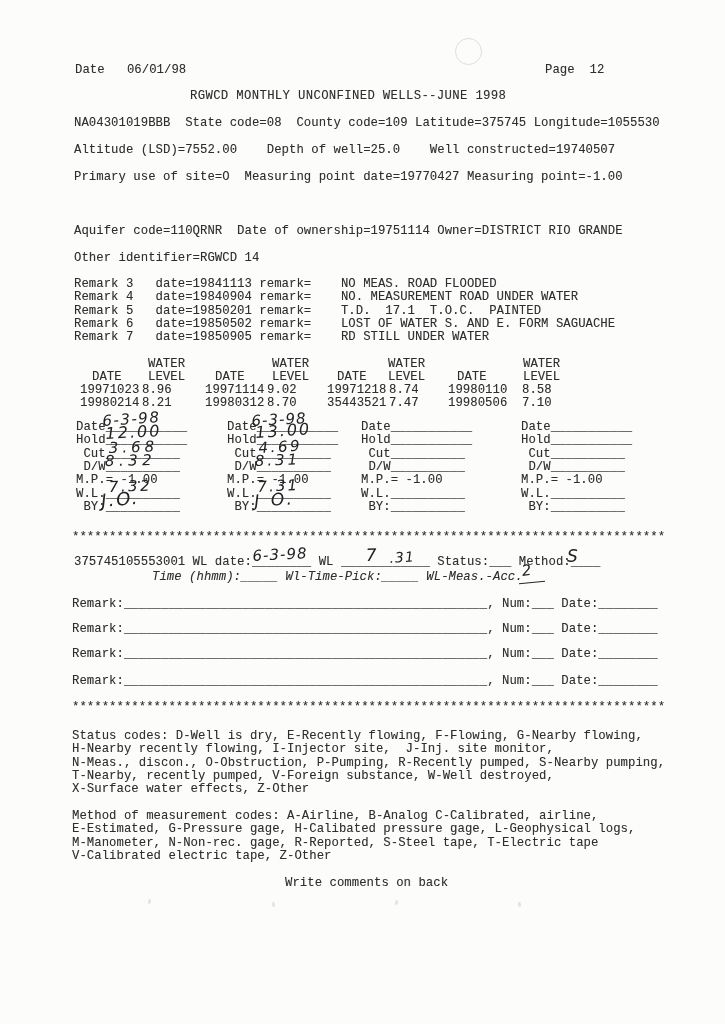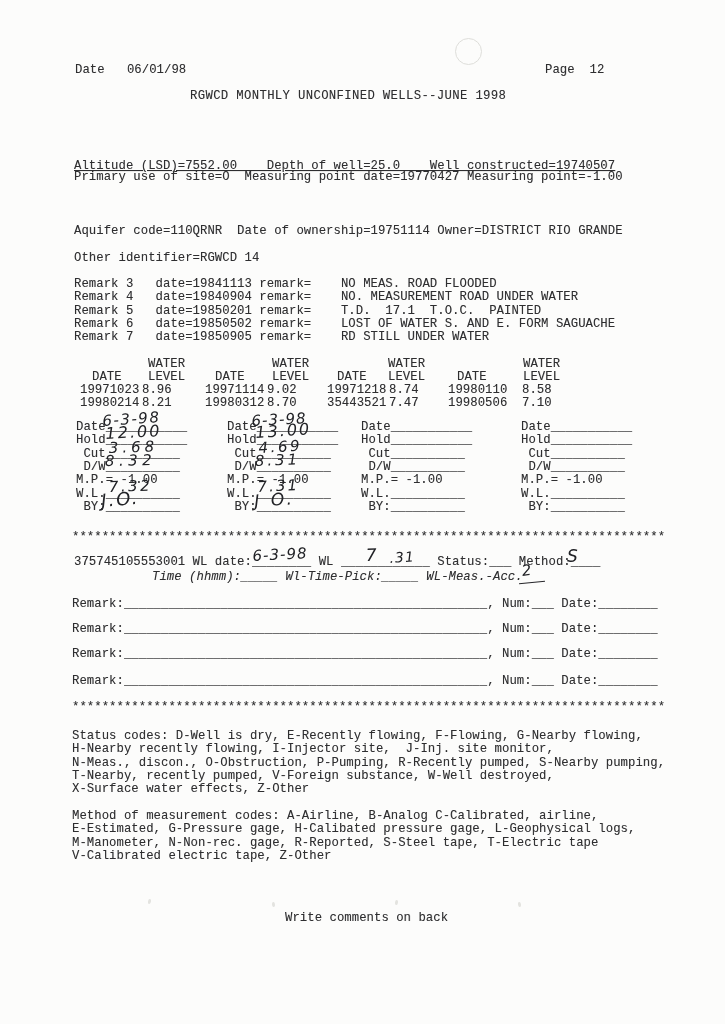--- a/index.html
+++ b/index.html
@@ -31,21 +31,22 @@
   <div class="ring" style="left:455px;top:38px;"></div>
   <div class="speck" style="left:148px;top:899px;transform:rotate(14deg);"></div>
   <div class="speck" style="left:272px;top:902px;transform:rotate(-8deg);"></div>
   <div class="speck" style="left:395px;top:900px;transform:rotate(10deg);"></div>
   <div class="speck" style="left:518px;top:902px;transform:rotate(-12deg);"></div>
 
   <span class="t" style="left:75px;top:64px;">Date   06/01/98</span>
   <span class="t" style="left:545px;top:64px;">Page  12</span>
   <span class="t title" style="left:190px;top:90px;">RGWCD MONTHLY UNCONFINED WELLS--JUNE 1998</span>
 
-  <span class="t" style="left:74px;top:160px;text-decoration:underline;">Altitude (LSD)=7552.00    Depth of well=25.0    Well constructed=19740507</span>
+  <span class="t" style="left:74px;top:117px;">NA04301019BBB  State code=08  County code=109 Latitude=375745 Longitude=1055530</span>
+  <span class="t" style="left:74px;top:144px;">Altitude (LSD)=7552.00    Depth of well=25.0    Well constructed=19740507</span>
   <span class="t" style="left:74px;top:171px;">Primary use of site=O  Measuring point date=19770427 Measuring point=-1.00</span>
   <span class="t" style="left:74px;top:225px;">Aquifer code=110QRNR  Date of ownership=19751114 Owner=DISTRICT RIO GRANDE</span>
   <span class="t" style="left:74px;top:252px;">Other identifier=RGWCD 14</span>
 
   <span class="t" style="left:74px;top:278px;">Remark 3   date=19841113 remark=    NO MEAS. ROAD FLOODED</span>
   <span class="t" style="left:74px;top:291px;">Remark 4   date=19840904 remark=    NO. MEASUREMENT ROAD UNDER WATER</span>
   <span class="t" style="left:74px;top:305px;">Remark 5   date=19850201 remark=    T.D.  17.1  T.O.C.  PAINTED</span>
   <span class="t" style="left:74px;top:318px;">Remark 6   date=19850502 remark=    LOST OF WATER S. AND E. FORM SAGUACHE</span>
   <span class="t" style="left:74px;top:331px;">Remark 7   date=19850905 remark=    RD STILL UNDER WATER</span>
 
@@ -157,15 +158,15 @@
   <span class="t" style="left:72px;top:757px;">N-Meas., discon., O-Obstruction, P-Pumping, R-Recently pumped, S-Nearby pumping,</span>
   <span class="t" style="left:72px;top:743px;">H-Nearby recently flowing, I-Injector site,  J-Inj. site monitor,</span>
   <span class="t" style="left:72px;top:770px;">T-Nearby, recently pumped, V-Foreign substance, W-Well destroyed,</span>
   <span class="t" style="left:72px;top:783px;">X-Surface water effects, Z-Other</span>
 
   <span class="t" style="left:72px;top:810px;">Method of measurement codes: A-Airline, B-Analog C-Calibrated, airline,</span>
   <span class="t" style="left:72px;top:823px;">E-Estimated, G-Pressure gage, H-Calibated pressure gage, L-Geophysical logs,</span>
   <span class="t" style="left:72px;top:837px;">M-Manometer, N-Non-rec. gage, R-Reported, S-Steel tape, T-Electric tape</span>
   <span class="t" style="left:72px;top:850px;">V-Calibrated electric tape, Z-Other</span>
 
-  <span class="t" style="left:285px;top:912px;">Write comments on back</span>
+  <span class="t" style="left:285px;top:877px;">Write comments on back</span>
 
 </div>
 
 </body></html>

